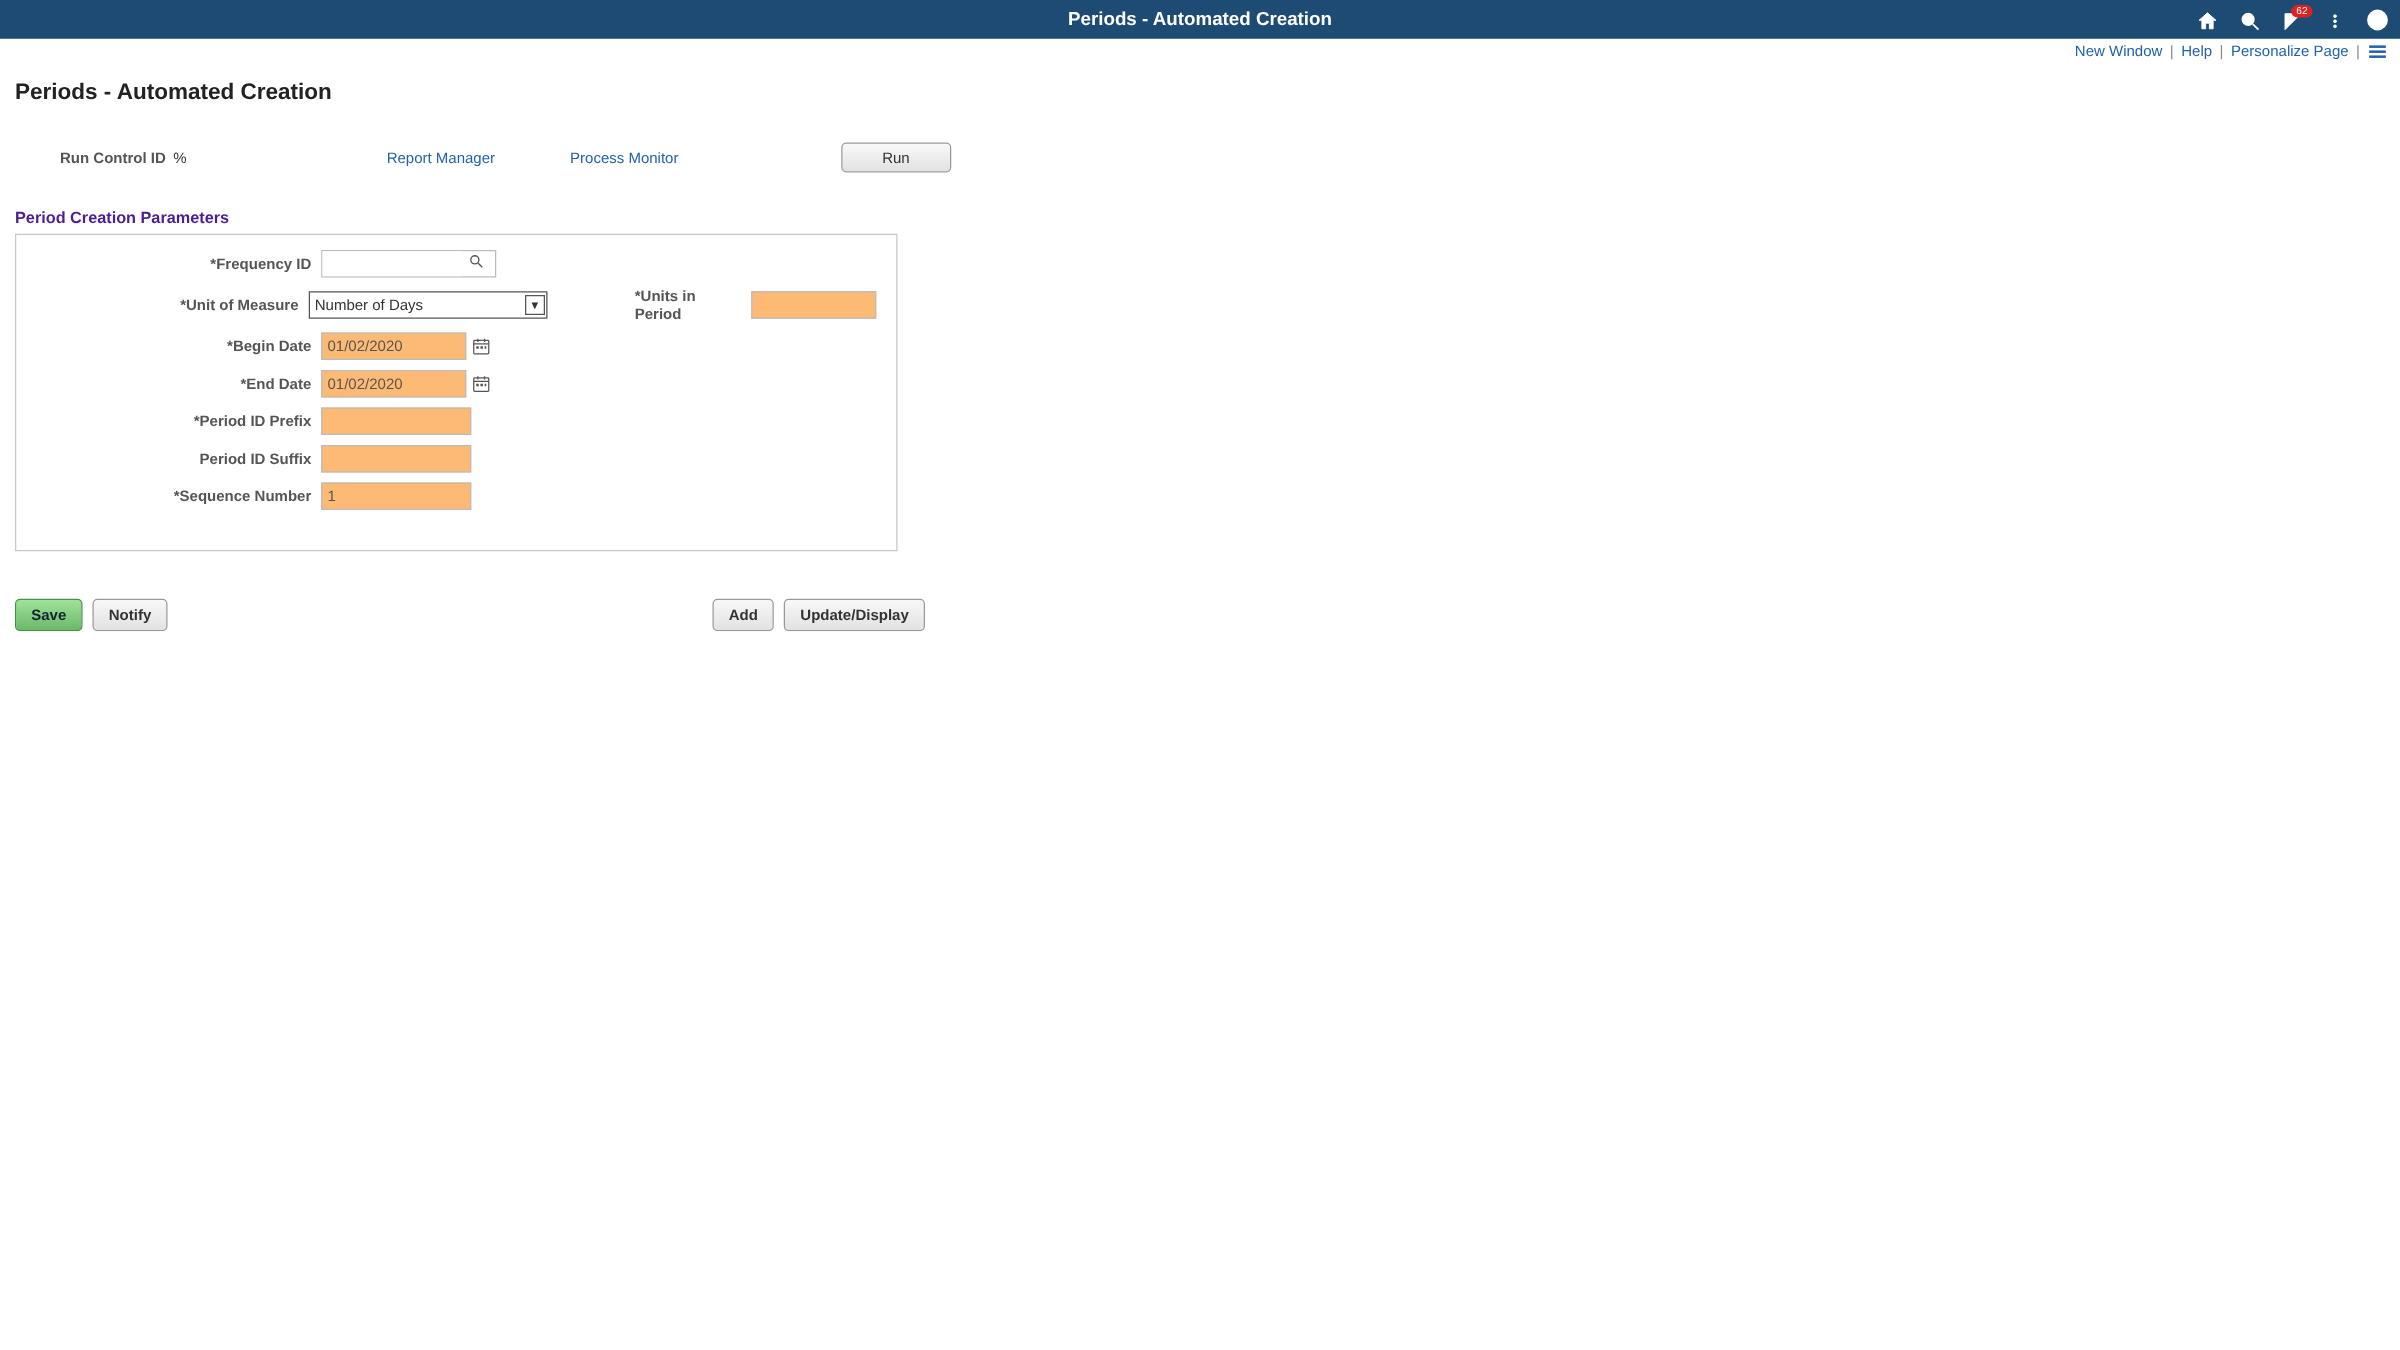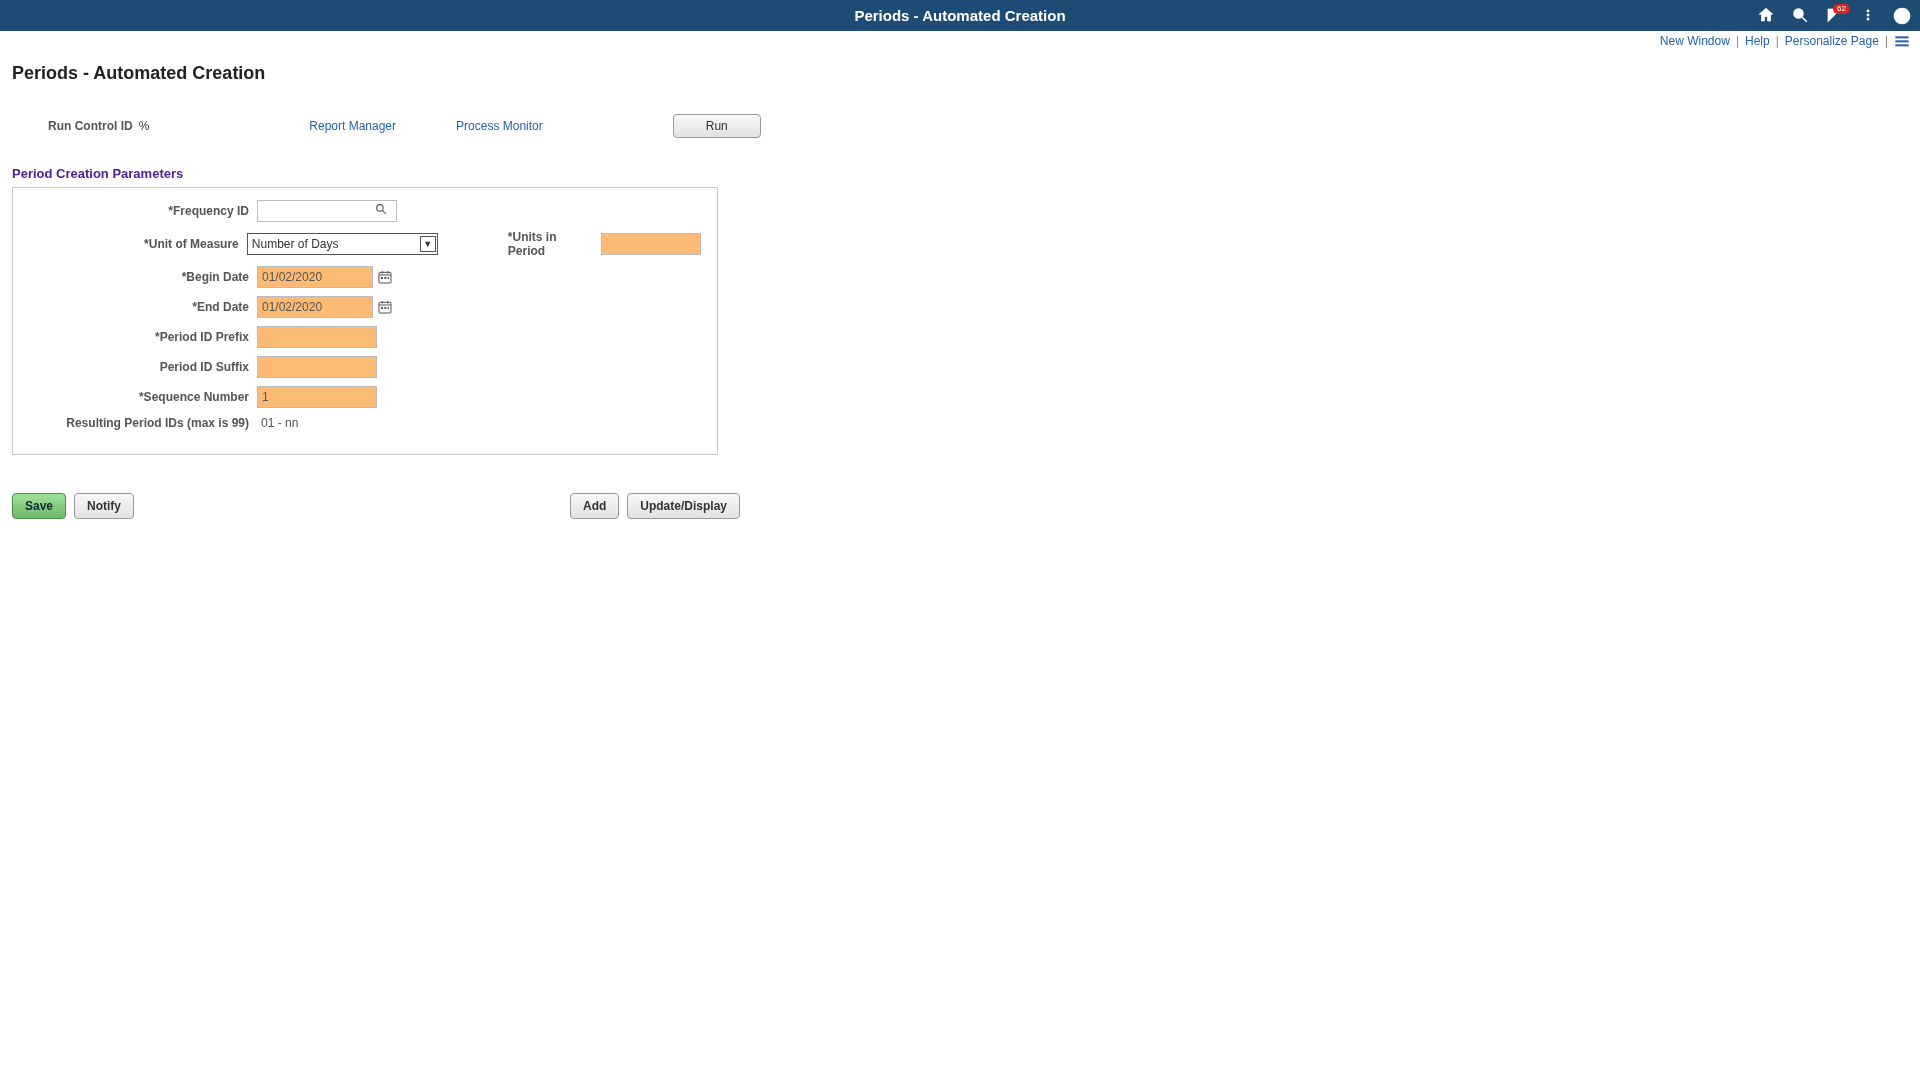--- a/index.html
+++ b/index.html
@@ -29,21 +29,21 @@
     top: 0;
     height: 31px;
     display: flex;
     align-items: center;
     gap: 14px;
   }
   .ticon {
     width: 20px;
     height: 20px;
     display: flex;
-    align-items: flex-start;
+    align-items: flex-end;
     justify-content: center;
     cursor: pointer;
     position: relative;
   }
   .ticon svg { fill: #fff; stroke: #fff; }
   .notif-badge {
     position: absolute;
     top: -2px;
     right: -6px;
     background: #d22;
@@ -348,24 +348,20 @@
     <div class="form-row">
       <div class="form-label">Period ID Suffix</div>
       <input class="form-input" style="width: 120px;" type="text" value="">
     </div>
 
     <div class="form-row">
       <div class="form-label">*Sequence Number</div>
       <input class="form-input" style="width: 120px;" type="text" value="1">
     </div>
 
-    <div class="form-row" style="margin-bottom:0;">
-      <div class="form-label">Resulting Period IDs (max is 99)</div>
-      <span class="result-val">01 - nn</span>
-    </div>
 
   </div>
 
   <div class="footer-btns">
     <button class="btn btn-save">Save</button>
     <button class="btn">Notify</button>
     <div class="footer-spacer"></div>
     <button class="btn">Add</button>
     <button class="btn">Update/Display</button>
   </div>

